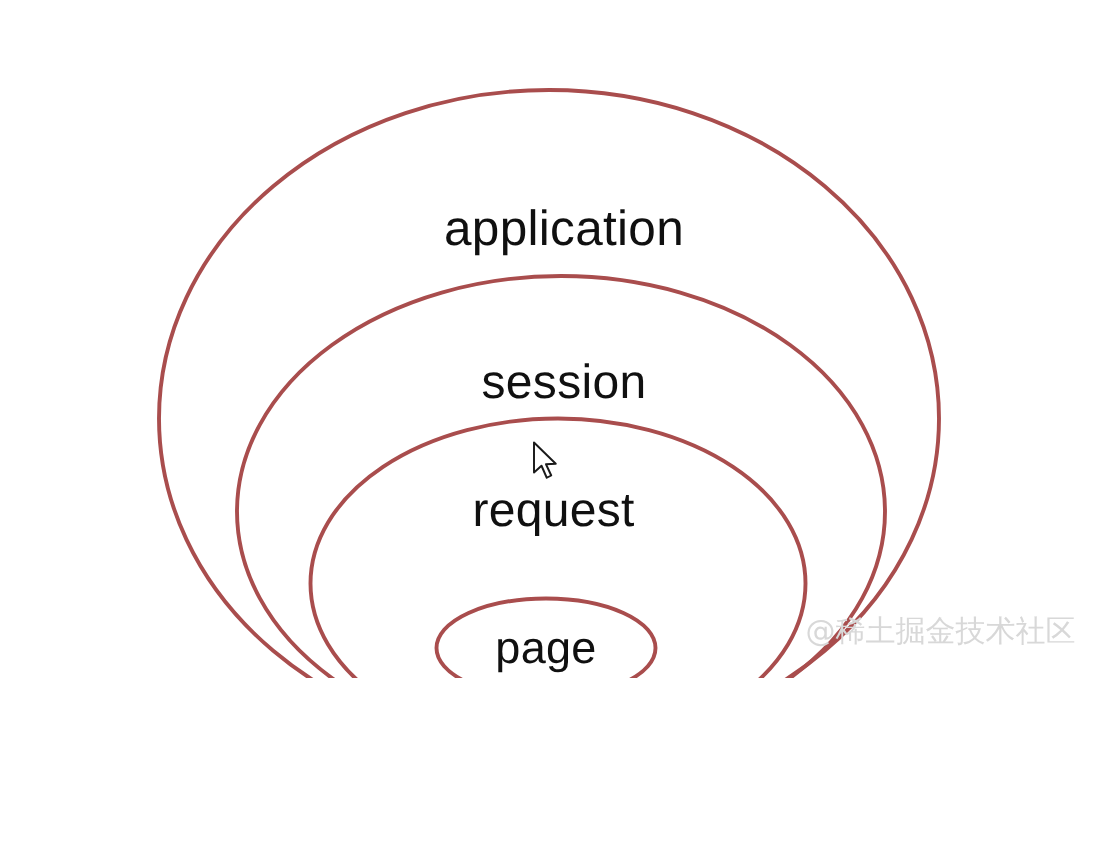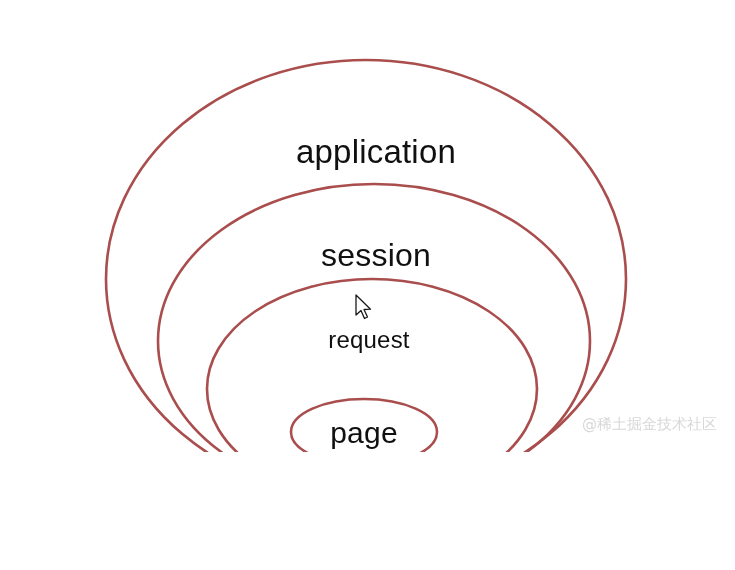--- a/index.html
+++ b/index.html
@@ -46,21 +46,21 @@
     top: 294px;
     width: 22px;
     height: 30px;
     pointer-events: none;
   }
   #watermark {
     position: absolute;
     right: 18px;
     bottom: 18px;
     font-family: "DejaVu Sans", sans-serif;
-    font-size: 15px;
+    font-size: 20px;
     color: #d8d8d8;
     white-space: nowrap;
     user-select: none;
   }
 </style>
 </head>
 <body>
 
 <div id="stage" style="background: rgb(255, 255, 255);">
 
@@ -68,21 +68,21 @@
     <ellipse cx="366" cy="279" rx="260" ry="219" fill="none" stroke="#a94d4d" stroke-width="2.6"></ellipse>
     <ellipse cx="374" cy="341" rx="216" ry="157" fill="none" stroke="#a94d4d" stroke-width="2.6"></ellipse>
     <ellipse cx="372" cy="389" rx="165" ry="110" fill="none" stroke="#a94d4d" stroke-width="2.6"></ellipse>
     <ellipse cx="364" cy="432" rx="73" ry="33" fill="none" stroke="#a94d4d" stroke-width="2.6"></ellipse>
   </svg>
 
   <div class="scope-label label-application" style="left: 376px; top: 152px; font-size: 33px;">application</div>
 
   <div class="scope-label label-session" style="left: 376px; top: 255px; font-size: 32px; text-align: right;">session</div>
 
-  <div class="scope-label label-request" style="left: 369px; top: 340px; font-size: 24px;">request</div>
+  <div class="scope-label label-request" style="left: 369px; top: 340px; font-size: 32px;">request</div>
 
   <div class="scope-label label-page" style="left: 364px; top: 433px; font-size: 30px;">page</div>
 
   <svg id="cursor" viewBox="0 0 22 30" xmlns="http://www.w3.org/2000/svg" style="left: 354px; top: 294px;">
     <path d="M2 1 L2 21 L7 16.5 L10.5 24.5 L13.5 23 L10 15.5 L16.5 15.2 Z" fill="#ffffff" stroke="#1a1a1a" stroke-width="1.3" stroke-linejoin="round"></path>
   </svg>
 
   <div id="watermark" style="color: rgb(216, 216, 216);">@稀土掘金技术社区</div>
 
 </div>

